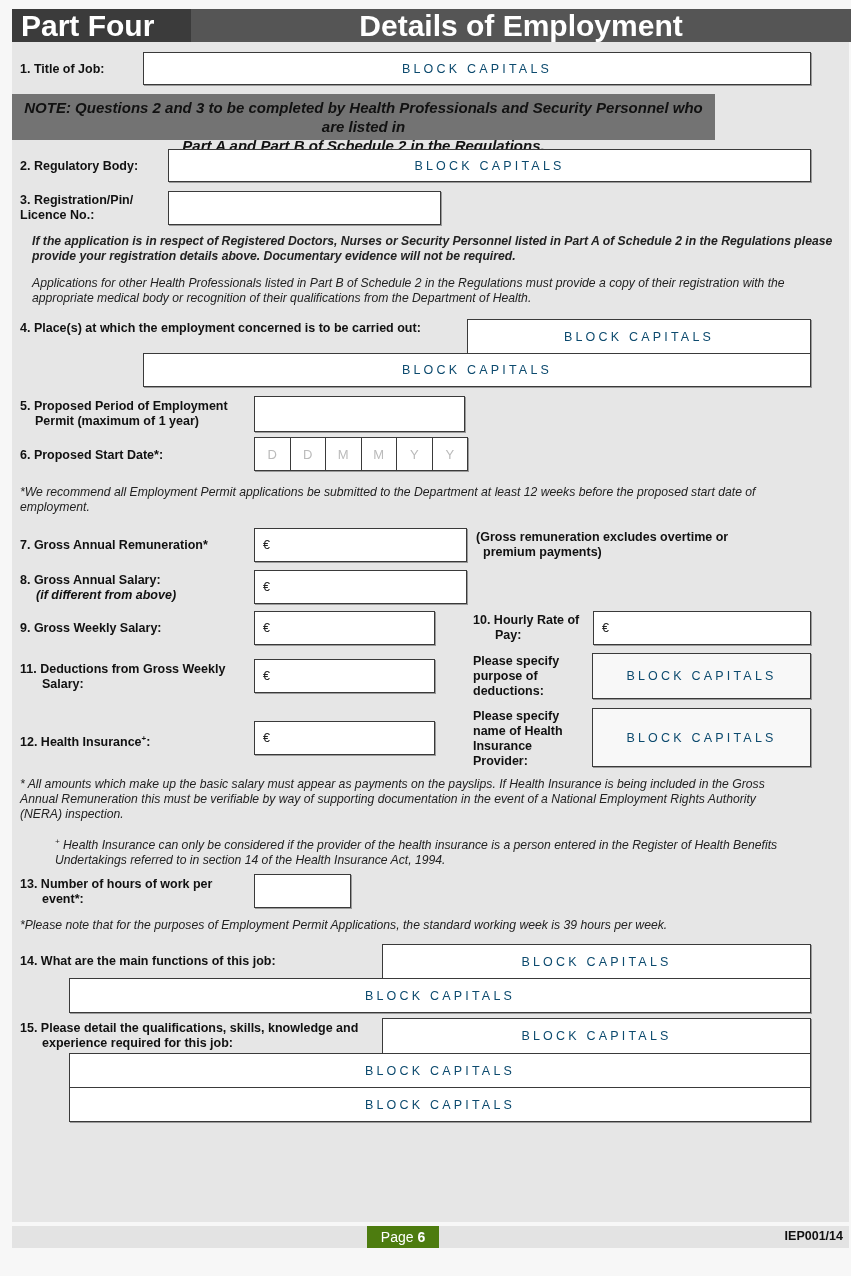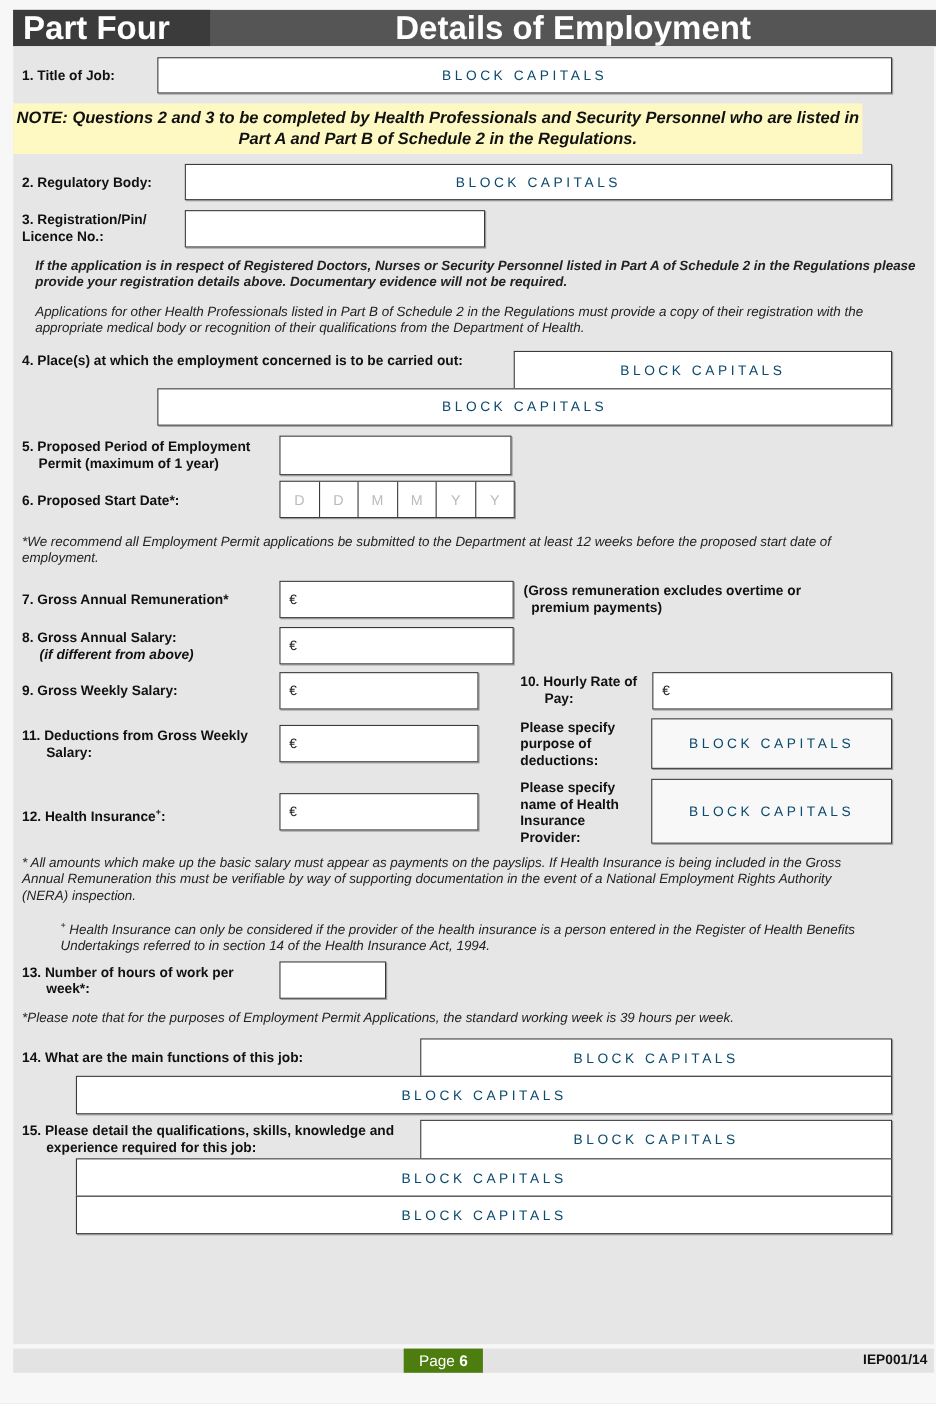--- a/index.html
+++ b/index.html
@@ -2,21 +2,21 @@
 <html><head>
 <meta charset="utf-8">
 <style>
   html,body{margin:0;padding:0;}
   body{width:851px;height:1276px;position:relative;background:#f7f7f7;font-family:"Liberation Sans",sans-serif;color:#111;overflow:hidden;}
   .abs{position:absolute;}
   .header{left:12px;top:9px;width:839px;height:33px;background:#555;}
   .part{left:0;top:0;width:179px;height:33px;background:#3b3b3b;color:#fff;font-weight:bold;font-size:30px;line-height:34px;padding-left:9px;box-sizing:border-box;white-space:nowrap;}
   .htitle{left:179px;top:0;width:660px;height:33px;color:#fff;font-weight:bold;font-size:30px;line-height:34px;text-align:center;white-space:nowrap;}
   .sheet{left:12px;top:42px;width:837px;height:1180px;background:#e6e6e6;}
-  .note-bar{left:12px;top:94px;width:772px;height:46px;background:#fef9c3;font-weight:bold;font-style:italic;font-size:15px;line-height:19px;text-align:center;padding-top:4px;box-sizing:border-box;}
+  .note-bar{left:12px;top:94px;width:703px;height:46px;background:#737373;font-weight:bold;font-style:italic;font-size:15px;line-height:19px;text-align:center;padding-top:4px;box-sizing:border-box;}
   .lbl{font-weight:bold;font-size:12.5px;line-height:15px;white-space:nowrap;}
   .lbl .ind{padding-left:20px;}
   .it{font-style:italic;font-size:12.2px;line-height:15px;color:#222;}
   .box{background:#fff;border:1px solid #3a3a3a;box-sizing:border-box;box-shadow:1px 1px 0 #9a9a9a;}
   .box.soft{background:#f8f8f8;}
   .ph{display:flex;align-items:center;justify-content:center;color:#0c4a6e;font-size:12.5px;letter-spacing:3.2px;height:100%;}
   .euro{display:flex;align-items:center;height:100%;padding-left:8px;font-size:12.5px;color:#222;}
   .date{display:flex;}
   .date .cell{flex:1;border-right:1px solid #3a3a3a;display:flex;align-items:center;justify-content:center;color:#bbb;font-size:13px;}
   .date .cell:last-child{border-right:none;}
@@ -162,21 +162,21 @@
   <div>Annual Remuneration this must be verifiable by way of supporting documentation in the event of a National Employment Rights Authority</div>
   <div>(NERA) inspection.</div>
 </div>
 <div class="abs it" style="left:20px;top:834px;margin-left:35px;">
   <div><sup>+</sup><span> Health Insurance can only be considered if the provider of the health insurance is a person entered in the Register of Health Benefits</span></div>
   <div>Undertakings referred to in section 14 of the Health Insurance Act, 1994.</div>
 </div>
 
 <div class="abs lbl" style="left:20px;top:877px;">
   <div>13. Number of hours of work per</div>
-  <div style="padding-left:22px;">week*:</div>
+  <div style="padding-left:22px;">event*:</div>
 </div>
 <div class="abs box" style="left:254px;top:874px;width:97px;height:34px;"></div>
 
 <div class="abs it" style="left:20px;top:918px;">*Please note that for the purposes of Employment Permit Applications, the standard working week is 39 hours per week.</div>
 
 <div class="abs lbl" style="left:20px;top:954px;">14. What are the main functions of this job:</div>
 <div class="abs box" style="left:382px;top:944px;width:429px;height:35px;">
   <div class="ph">BLOCK CAPITALS</div>
 </div>
 <div class="abs box" style="left:69px;top:978px;width:742px;height:35px;">

